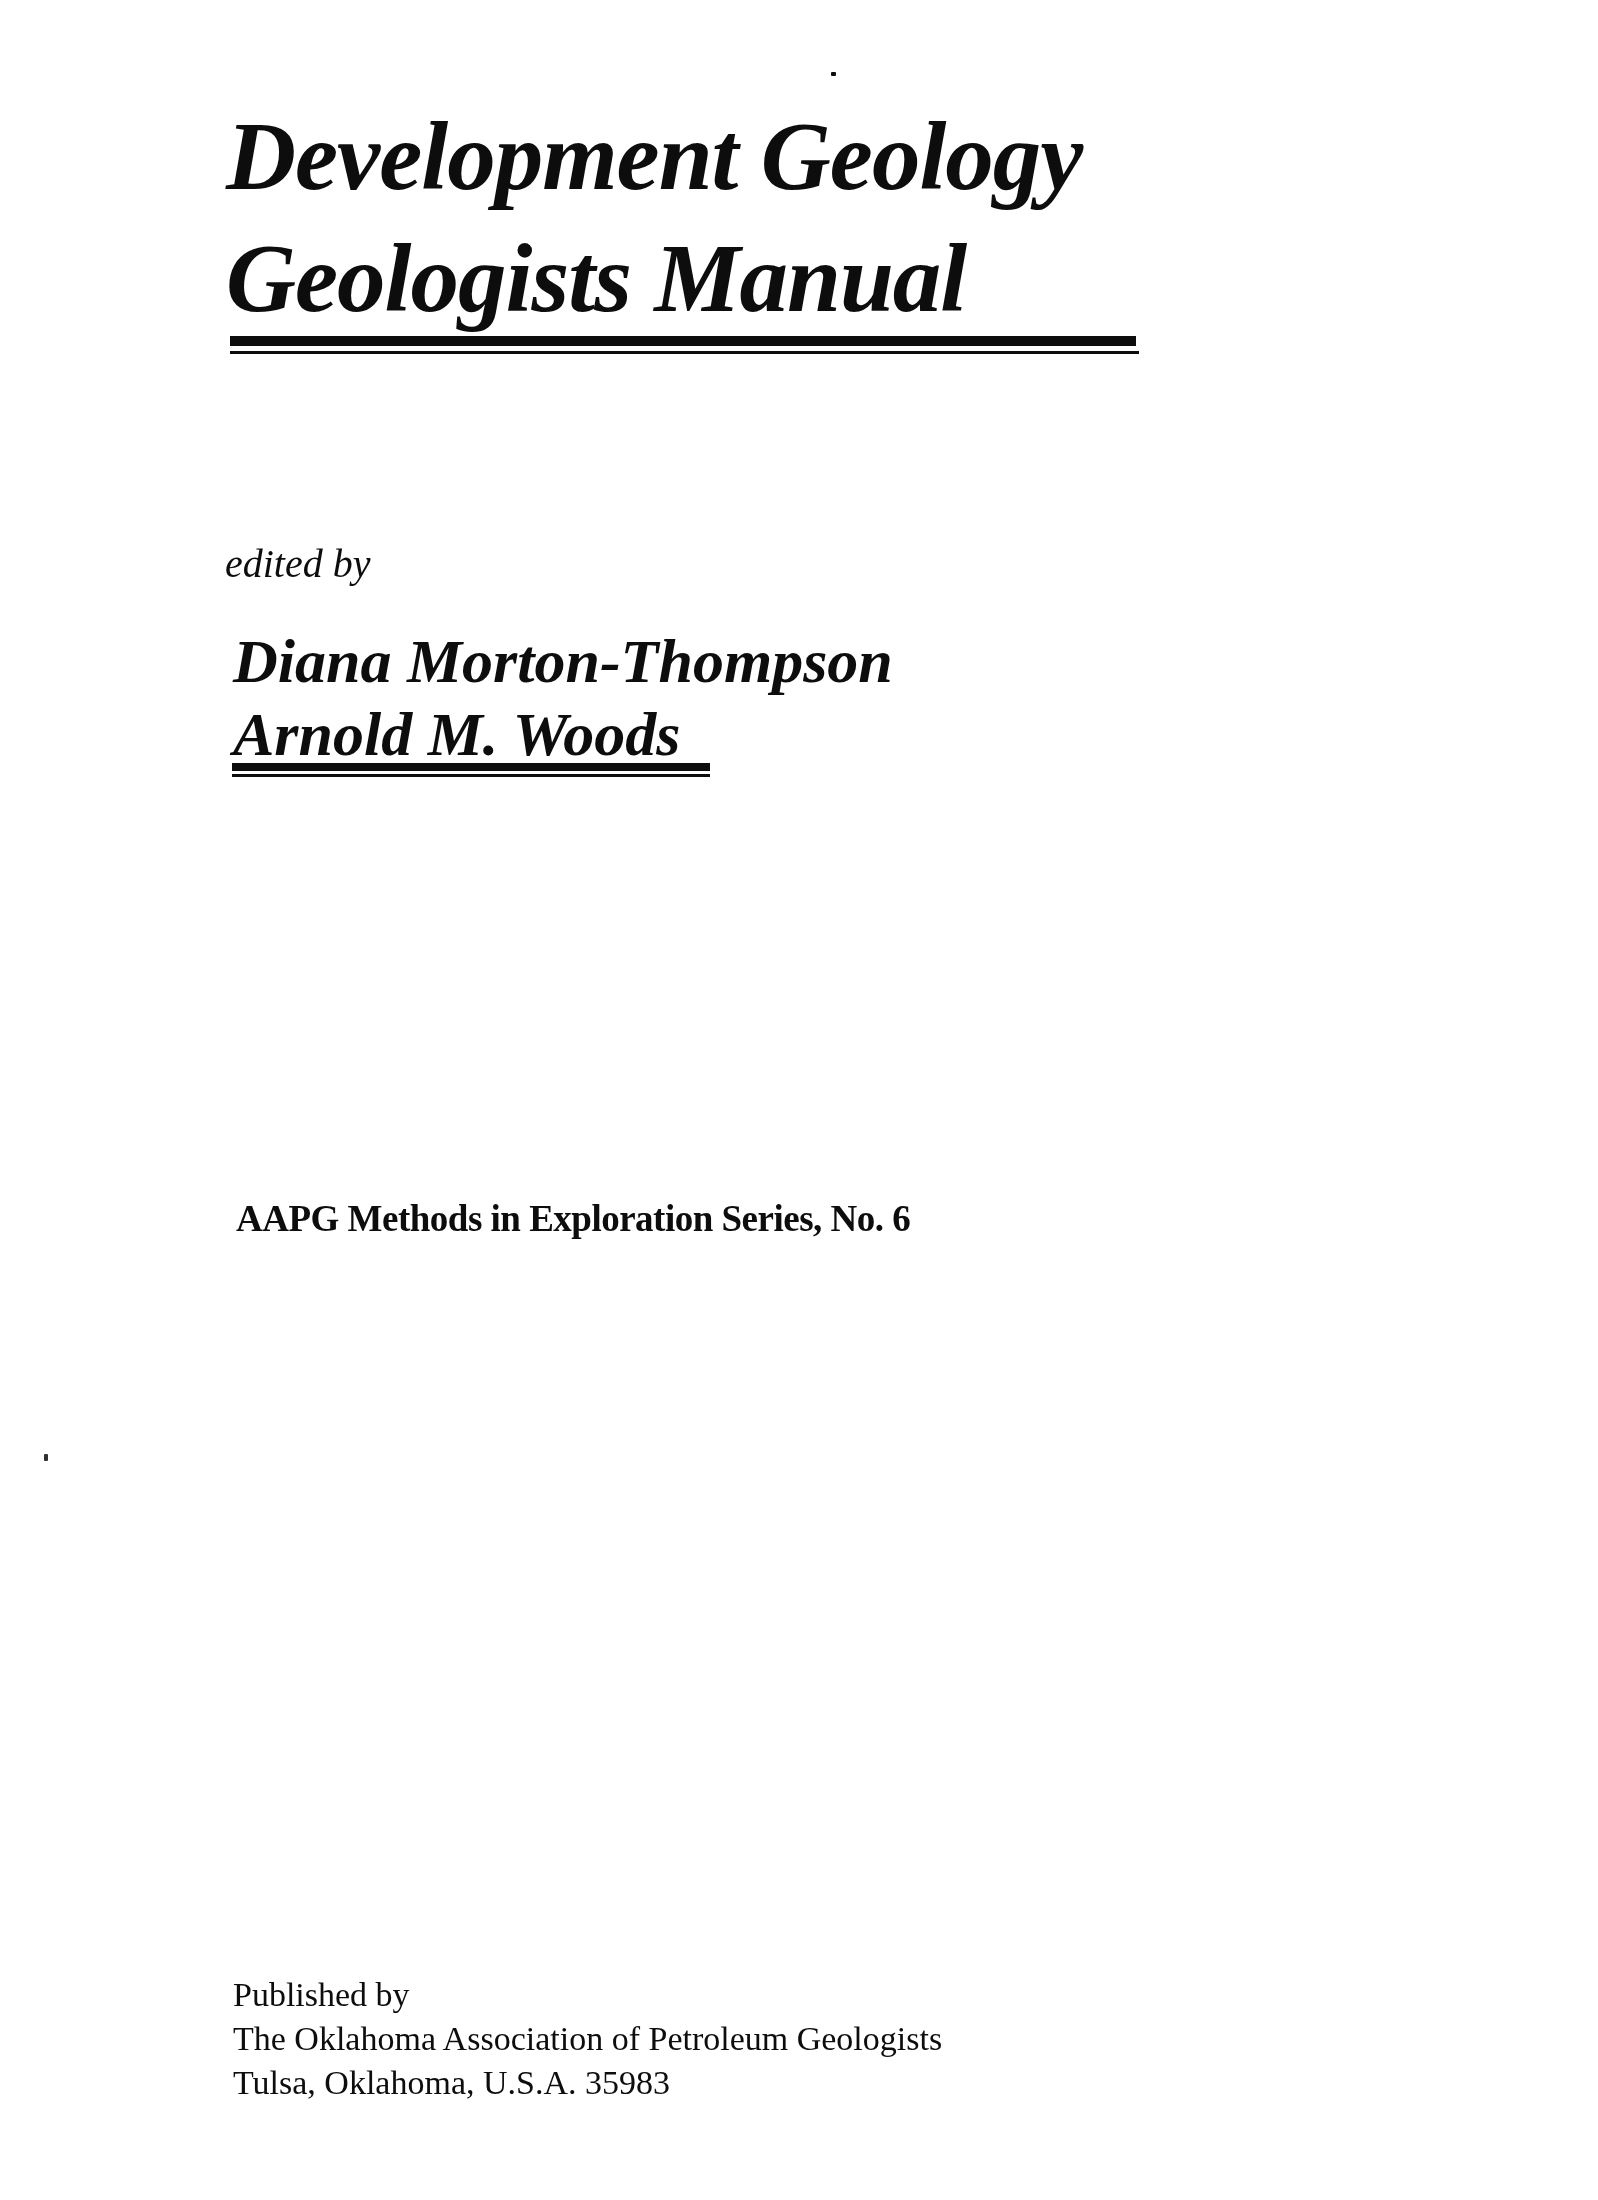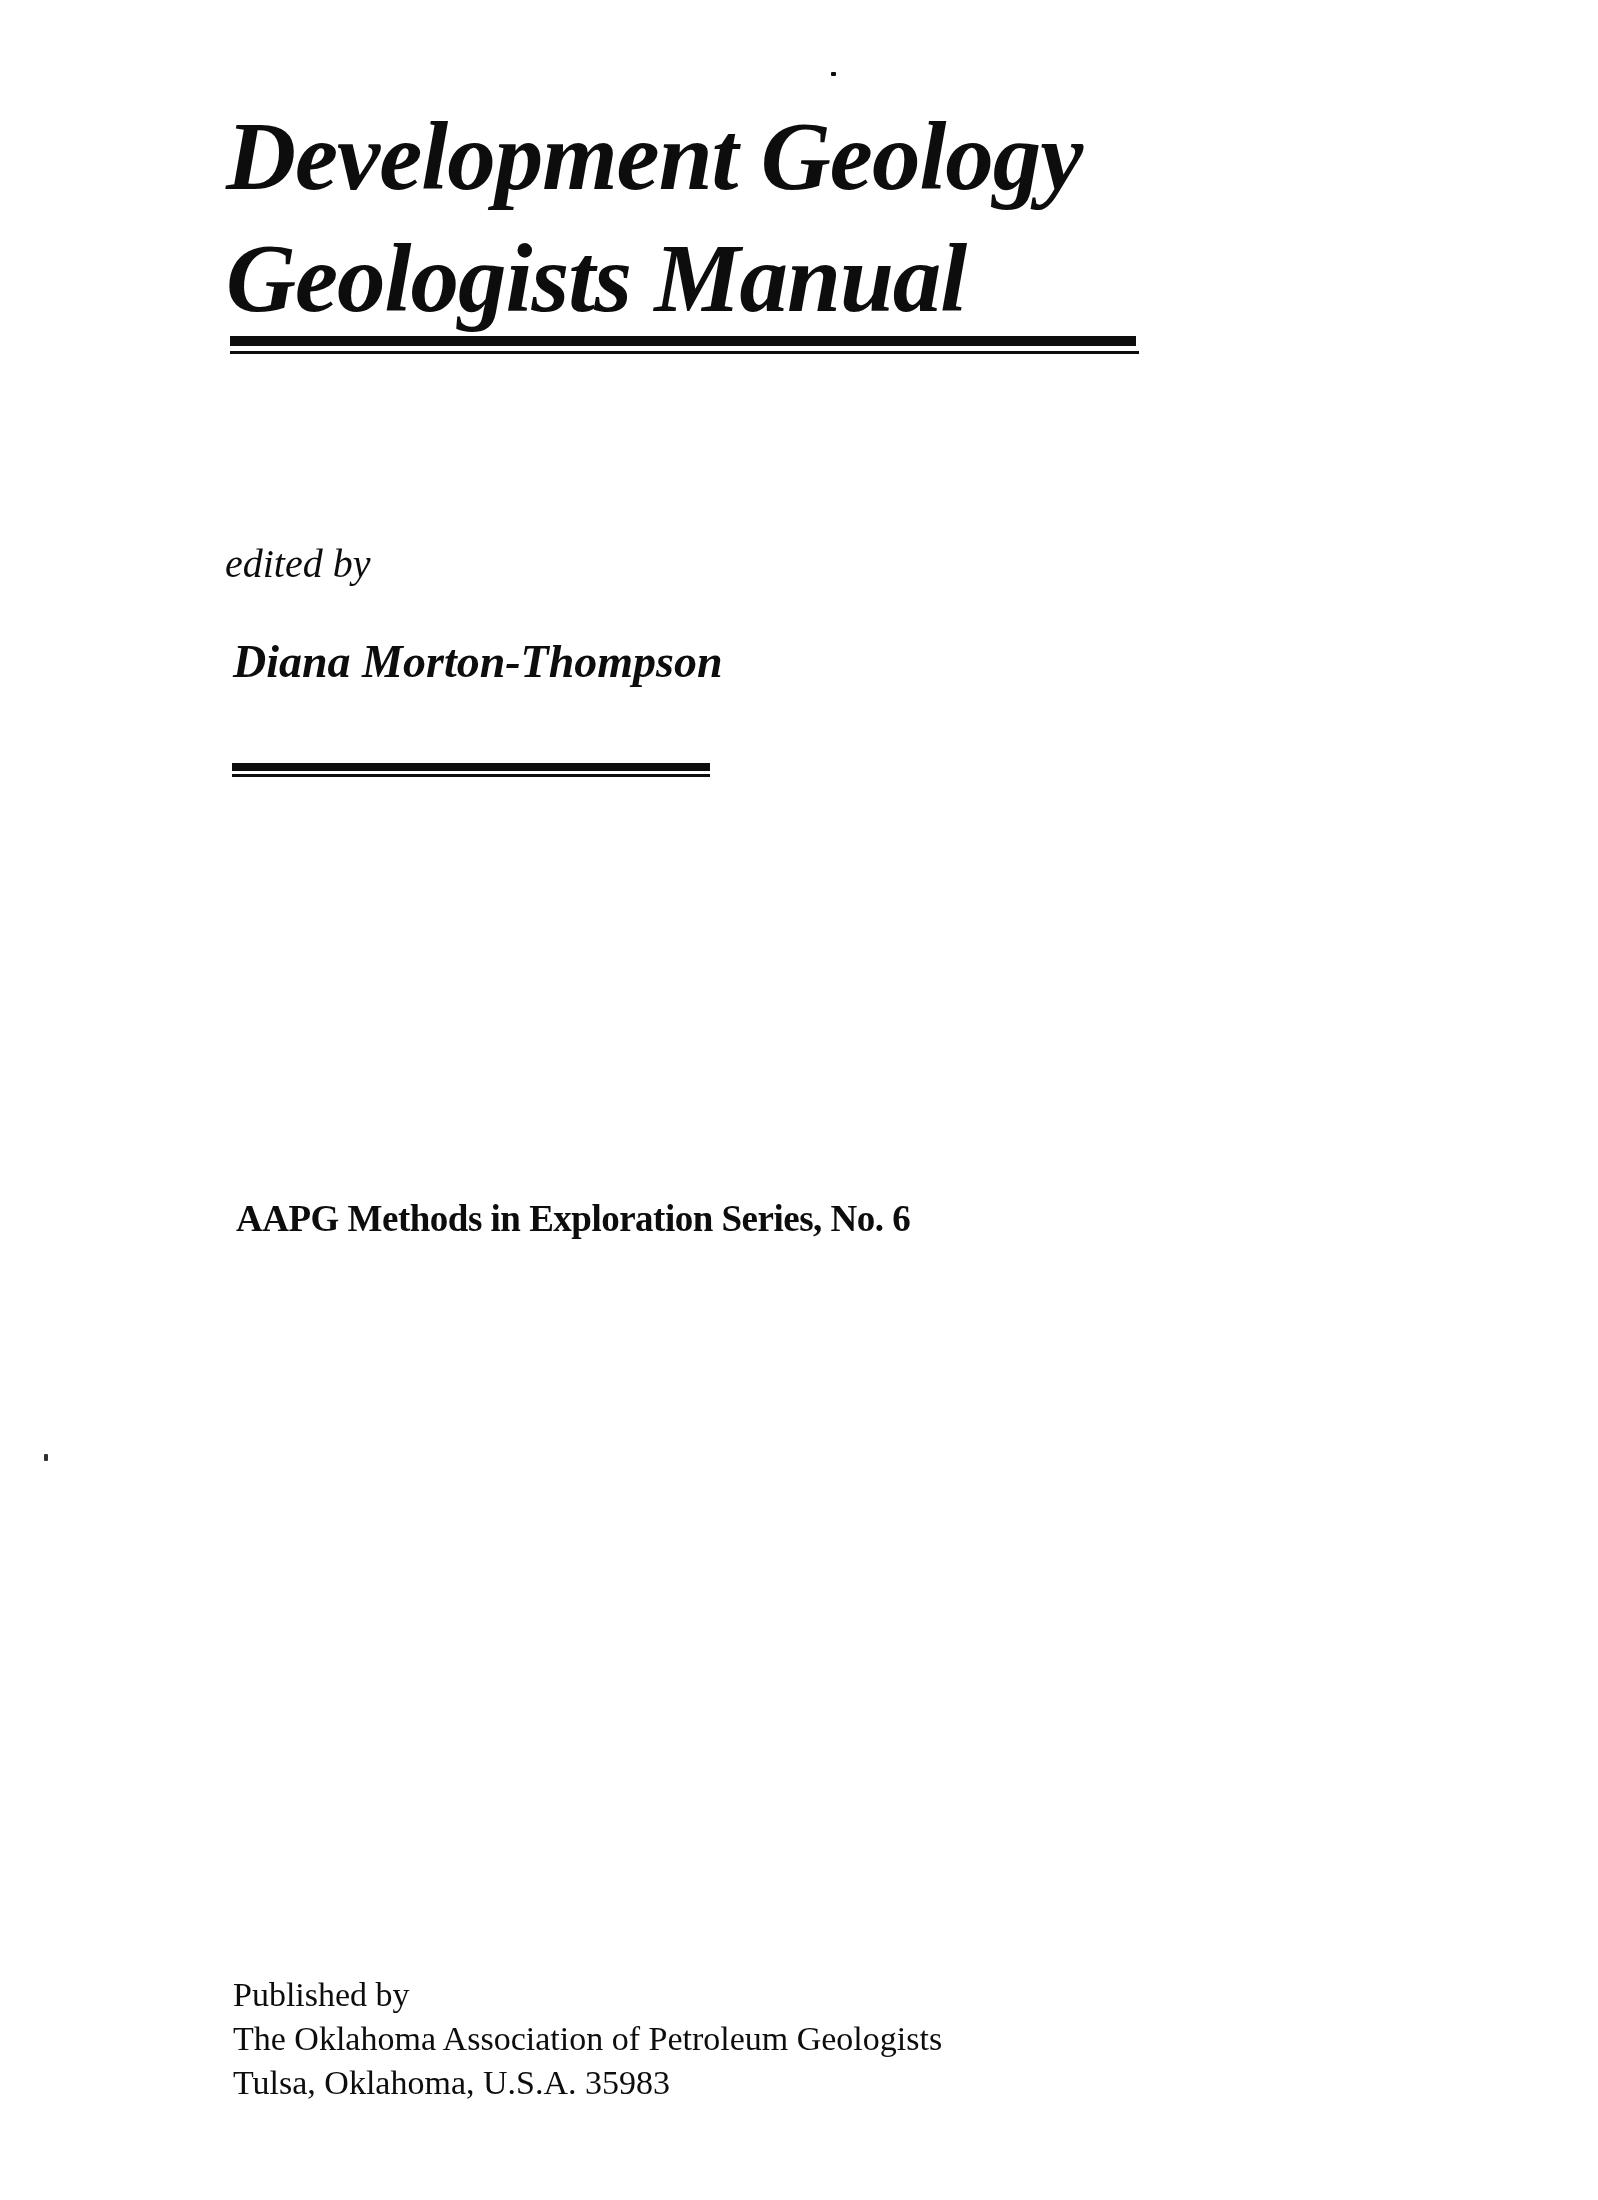--- a/index.html
+++ b/index.html
@@ -48,21 +48,21 @@
     font-size:40px;
     line-height:48px;
     font-style:italic;
     font-weight:500;
   }
   
   .editors{
     position:absolute;
     left:233px;
     top:625px;
-    font-size:46px;
+    font-size:62px;
     line-height:73px;
     font-style:italic;
     font-weight:bold;
     white-space:nowrap;
   }
   
   .series{
     position:absolute;
     left:236px;
     top:1197px;
@@ -102,20 +102,21 @@
 
   <div class="rule title-rule">
     <div class="rule-thick"></div>
     <div class="rule-thin"></div>
   </div>
 
   <div class="edited-by">edited by</div>
 
   <div class="editors">
     <div class="editor">Diana Morton-Thompson</div>
+    <div class="editor">Arnold M. Woods</div>
   </div>
 
   <div class="rule editors-rule">
     <div class="rule-thick"></div>
     <div class="rule-thin"></div>
   </div>
 
   <div class="series">AAPG Methods in Exploration Series, No. 6</div>
 
   <div class="publisher">

